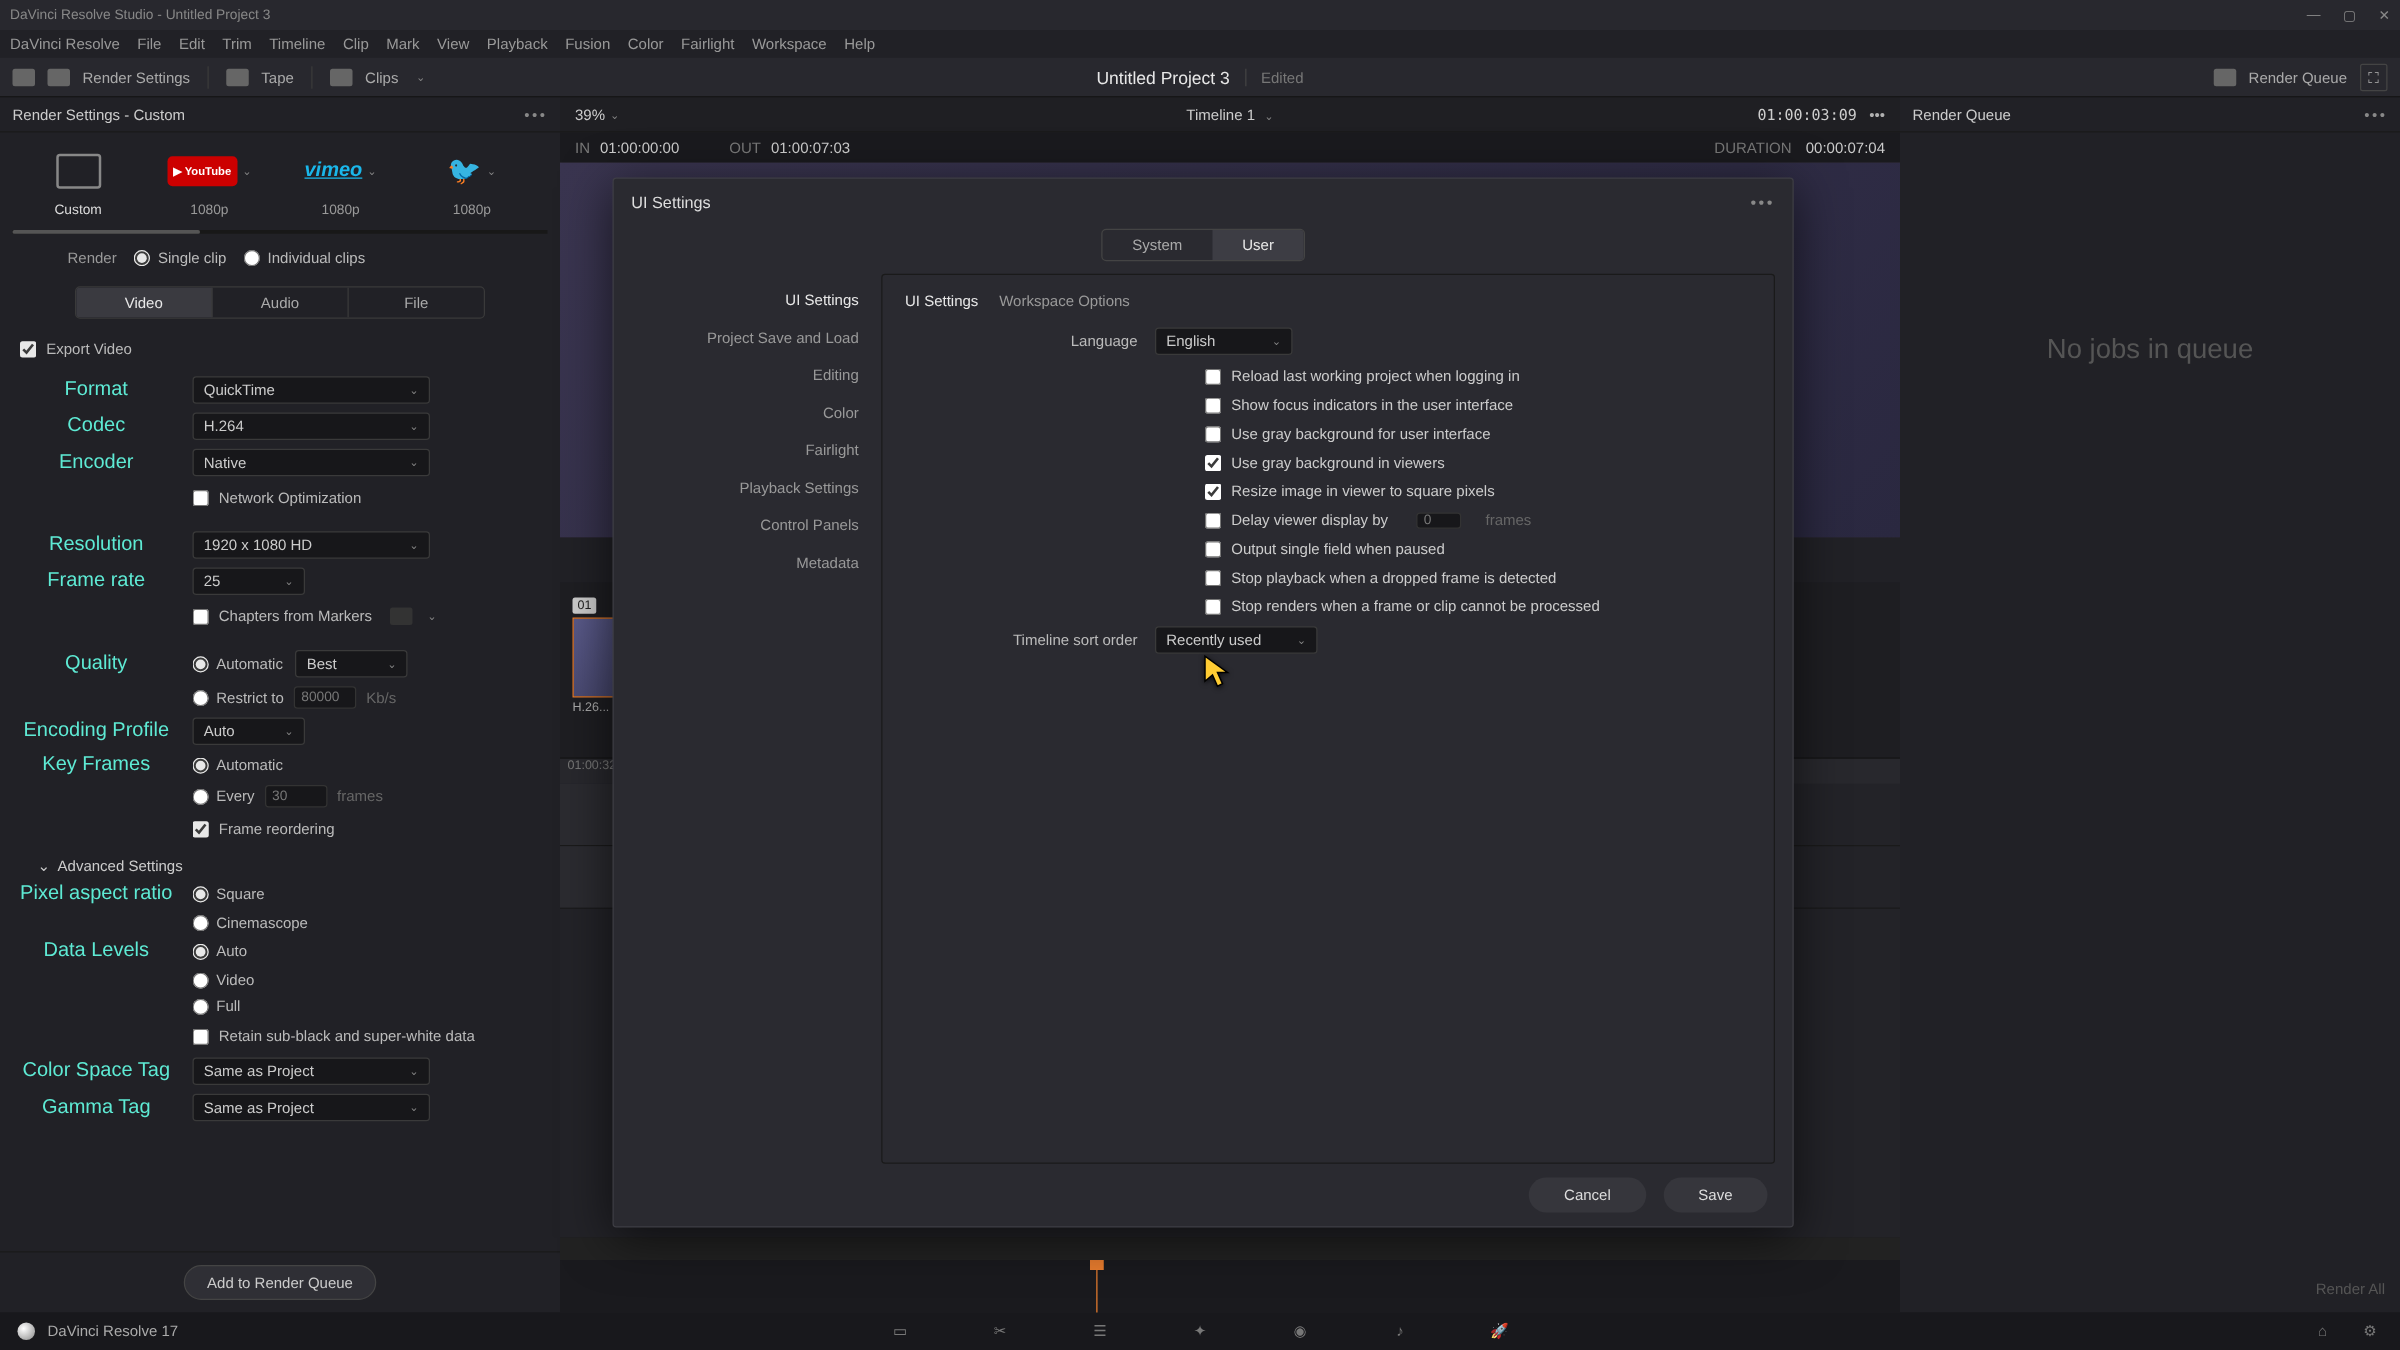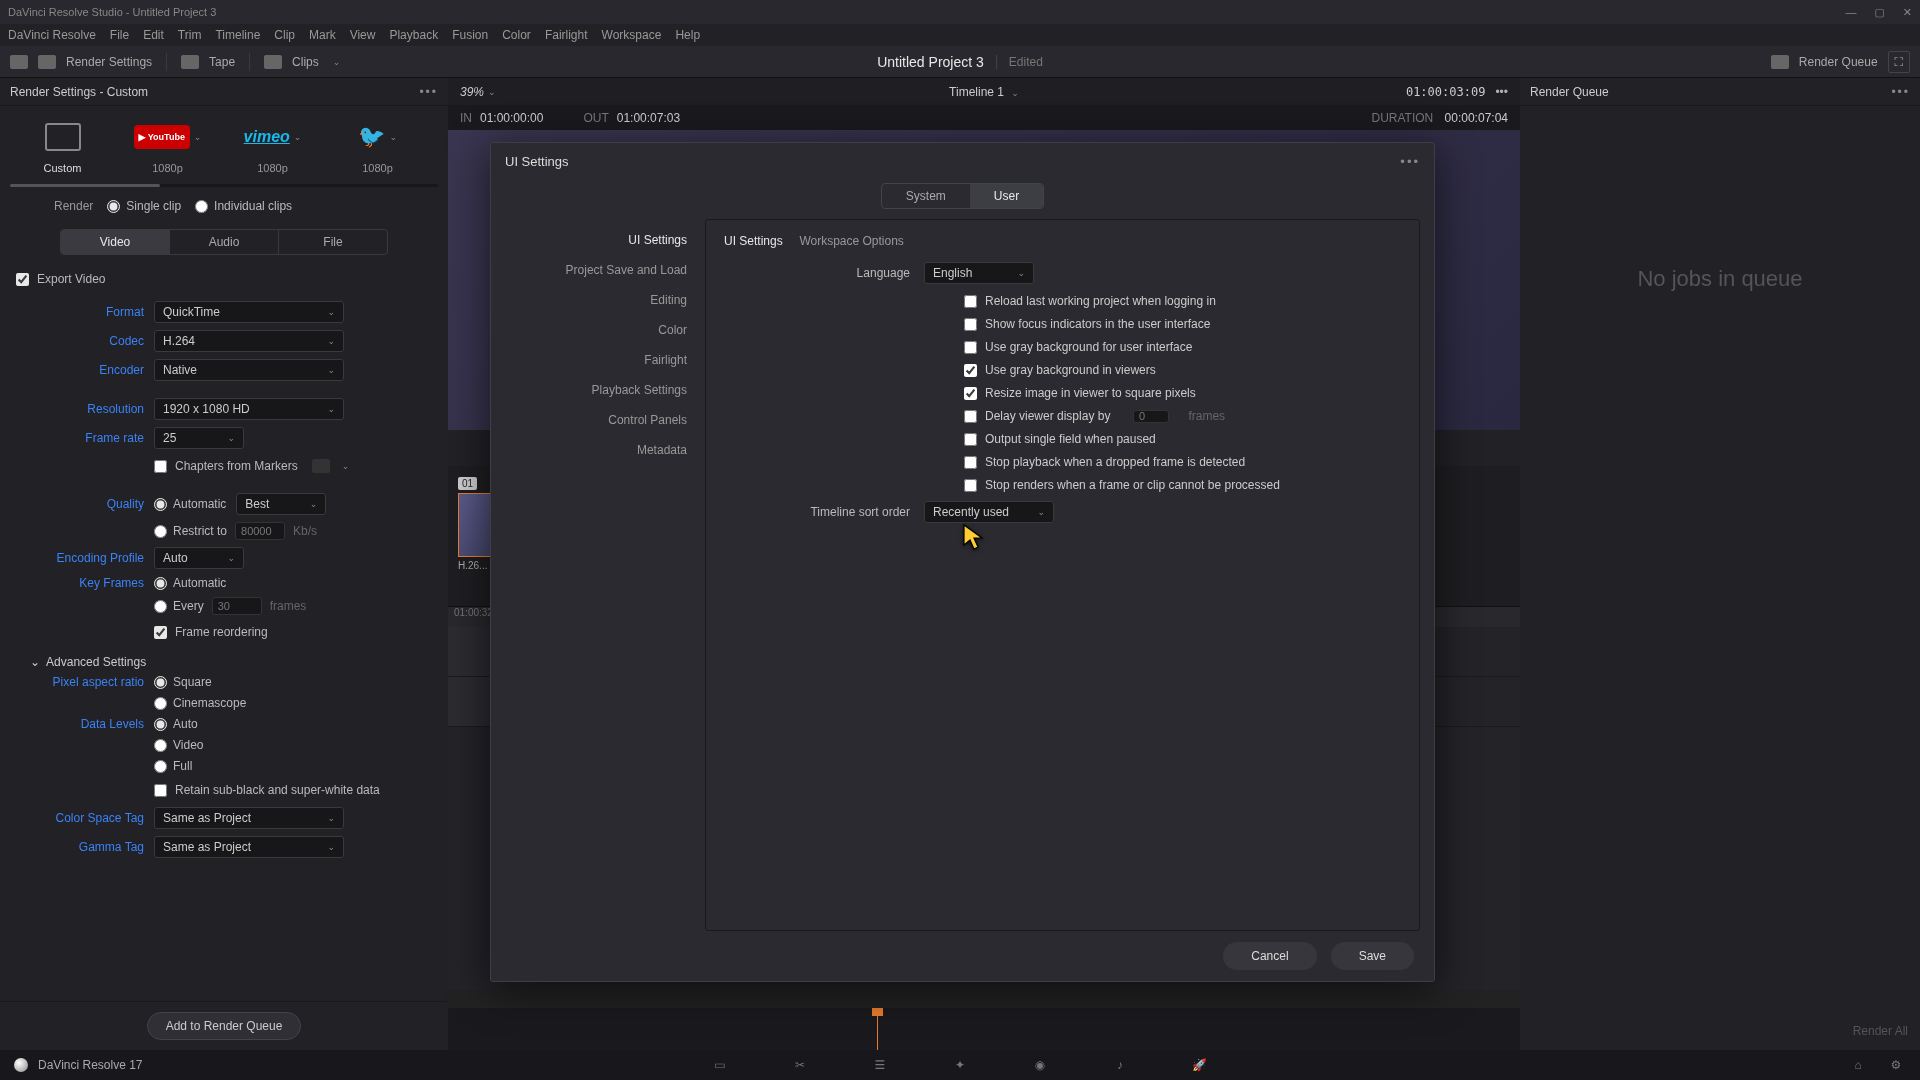--- a/index.html
+++ b/index.html
@@ -51,40 +51,40 @@
 .radio { display: flex; align-items: center; gap: 6px; color: #bbb; font-size: 12px; }
 .radio input { accent-color: #e8e8e8; }
 
 .tab-row { display: flex; border: 1px solid #3a3a3a; border-radius: 4px; margin: 4px 60px 10px; overflow: hidden; }
 .tab-row .tab { flex: 1; text-align: center; padding: 5px 0; color: #aaa; font-size: 12px; cursor: pointer; border-right: 1px solid #3a3a3a; }
 .tab-row .tab:last-child { border-right: none; }
 .tab-row .tab.active { background: #3a3a40; color: #e8e8e8; }
 
 .form-section { padding: 4px 10px; overflow-y: auto; flex: 1; position: relative; }
 .form-row { display: flex; align-items: center; margin-bottom: 7px; }
-.form-row .flabel { width: 144px; text-align: right; padding-right: 10px; color: #3b82f6; font-size: 12px; }
+.form-row .flabel { width: 144px; text-align: center; padding-right: 10px; color: #5eead4; font-size: 16px; }
 .form-row .fcontrol { flex: 1; }
 .select { background: #17171a; border: 1px solid #3a3a3a; border-radius: 3px; padding: 3px 8px; color: #ccc; font-size: 12px; display: flex; align-items: center; justify-content: space-between; cursor: pointer; }
 .select .arrow { color: #888; font-size: 9px; }
 .select.w190 { width: 190px; }
 .select.w90 { width: 90px; }
 .checkbox-row { display: flex; align-items: center; gap: 8px; padding: 3px 0; }
 .checkbox-row input { accent-color: #e8e8e8; width: 13px; height: 13px; }
 .checkbox-row label { color: #bbb; font-size: 12px; }
 .inline-input { background: #17171a; border: 1px solid #333; border-radius: 3px; width: 50px; padding: 2px 5px; color: #777; font-size: 11px; }
 .muted { color: #666; }
 .collapse-header { display: flex; align-items: center; gap: 6px; color: #ccc; font-size: 12px; padding: 6px 0 6px 20px; cursor: pointer; }
 
 .add-queue { text-align: center; padding: 10px; border-top: 1px solid #1a1a1a; }
 .add-queue button { background: #2f2f35; border: 1px solid #444; color: #ccc; padding: 6px 18px; border-radius: 14px; font-size: 12px; cursor: pointer; }
 
 
 .center-panel { flex: 1; background: #1f1f23; display: flex; flex-direction: column; position: relative; }
 .viewer-header { height: 28px; display: flex; align-items: center; padding: 0 12px; border-bottom: 1px solid #1a1a1a; }
-.viewer-header .zoom { color: #ccc; font-style: italic; }
+.viewer-header .zoom { color: #ccc; }
 .viewer-header .tl-name { position: absolute; left: 50%; transform: translateX(-50%); color: #ccc; }
 .viewer-header .tc { margin-left: auto; color: #ccc; font-family: monospace; }
 .tc-row { height: 24px; display: flex; align-items: center; padding: 0 12px; background: #1a1a1e; font-family: monospace; font-size: 12px; }
 .tc-row .tclabel { color: #777; margin-right: 8px; }
 .tc-row .tcval { color: #ccc; }
 .tc-row .out { margin-left: 40px; }
 .tc-row .dur { margin-left: auto; }
 
 .viewer-area { flex: 0 0 300px; background: #2b2730; position: relative; overflow: hidden; }
 .viewer-content { position: absolute; inset: 0; background: linear-gradient(135deg, #3a3550, #2a2840); }
@@ -286,20 +286,27 @@
         </div>
       <div class="form-row">
           <div class="flabel">Encoder</div>
           <div class="fcontrol">
             <div class="select w190">
               <span>Native</span>
               <span class="arrow">⌄</span>
             </div>
           </div>
         </div>
+      <div class="form-row">
+          <div class="flabel"></div>
+          <div class="fcontrol checkbox-row">
+            <input type="checkbox" style="">
+            <label>Network Optimization</label>
+          </div>
+        </div>
 
       <div style="height:10px"></div>
       <div class="form-row">
           <div class="flabel">Resolution</div>
           <div class="fcontrol">
             <div class="select w190">
               <span>1920 x 1080 HD</span>
               <span class="arrow">⌄</span>
             </div>
           </div>

